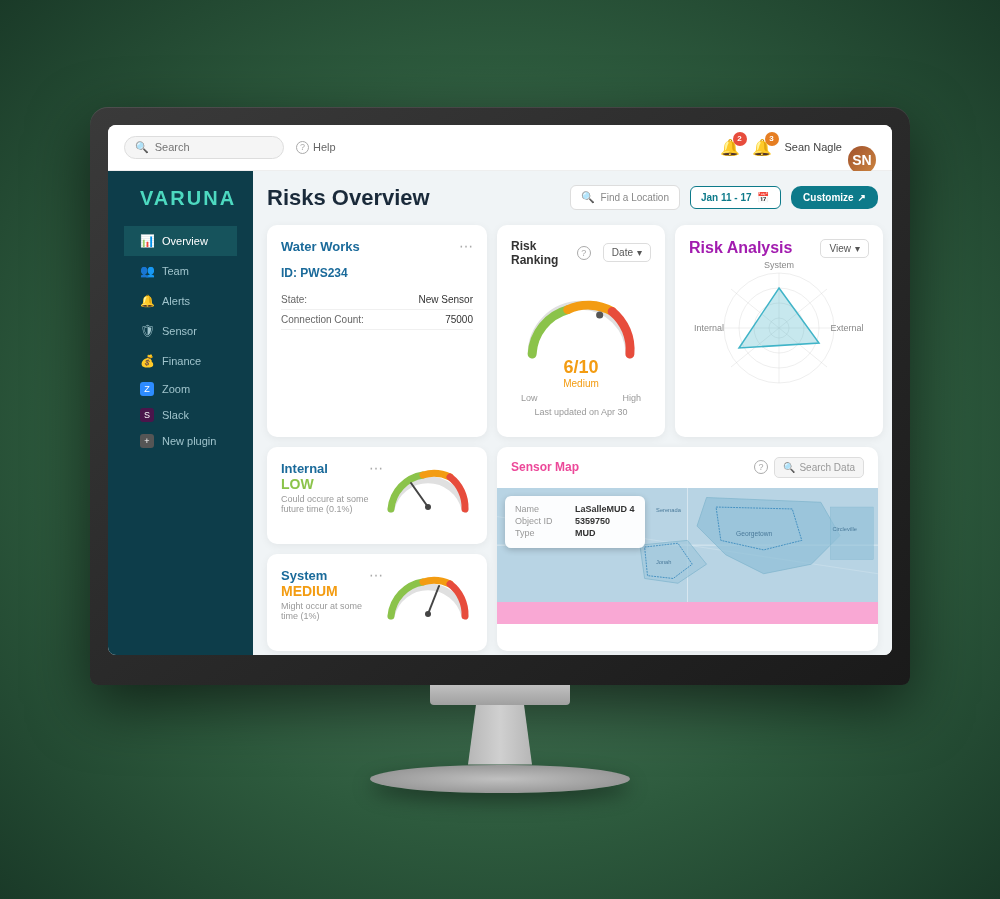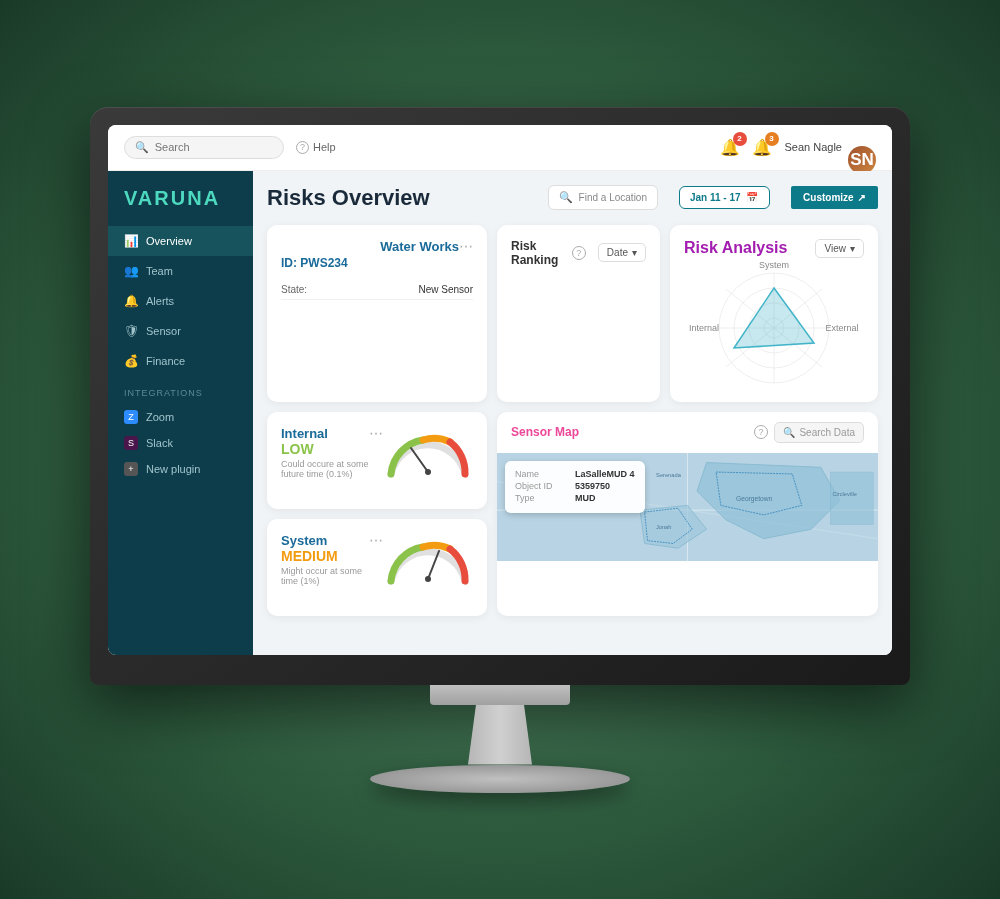--- a/index.html
+++ b/index.html
@@ -144,38 +144,38 @@
 
     .avatar {
       width: 28px;
       height: 28px;
       border-radius: 50%;
       background: linear-gradient(135deg, #a0522d, #cd853f);
       display: flex;
       align-items: center;
       justify-content: center;
       color: white;
-      font-size: 17px;
+      font-size: 14px;
       font-weight: bold;
       margin-top: 25px;
     }
 
     
     .main-layout {
       display: flex;
       flex: 1;
       overflow: hidden;
     }
 
     
     .sidebar {
       width: 145px;
       background: #0d3d4a;
       color: #fff;
-      padding: 16px 0;
+      padding: 16px 16px;
       flex-shrink: 0;
       overflow-y: auto;
     }
 
     .sidebar-logo {
       padding: 0 16px 16px;
       font-size: 20px;
       font-weight: 800;
       color: #4dd9c0;
       letter-spacing: 2px;
@@ -221,21 +221,21 @@
       flex: 1;
       background: #f0f4f6;
       overflow-y: auto;
       padding: 14px;
     }
 
     
     .page-header {
       display: flex;
       align-items: center;
-      gap: 21px;
+      gap: 10px;
       margin-bottom: 14px;
     }
 
     .page-title {
       font-size: 22px;
       font-weight: 700;
       color: #1a2a3a;
       flex: 1;
     }
 
@@ -263,21 +263,21 @@
       font-size: 10px;
       color: #0d7a8a;
       font-weight: 600;
       cursor: pointer;
     }
 
     .customize-btn {
       background: #0d7a8a;
       color: #fff;
       border: none;
-      border-radius: 2px;
+      border-radius: 10px;
       padding: 6px 12px;
       font-size: 10px;
       font-weight: 600;
       cursor: pointer;
       display: flex;
       align-items: center;
       gap: 4px;
     }
 
     
@@ -293,22 +293,21 @@
       border-radius: 10px;
       padding: 14px;
       box-shadow: 0 2px 8px rgba(0,0,0,0.06);
     }
 
     
     .waterworks-card .card-title {
       font-size: 13px;
       font-weight: 700;
       color: #1a6a9a;
-      margin-bottom: 2px;
-      text-align: right;
+      margin-bottom: 12px;
     }
 
     .waterworks-card .card-id {
       font-size: 12px;
       font-weight: 700;
       color: #1a6a9a;
       margin-bottom: 10px;
     }
 
     .card-row {
@@ -503,21 +502,21 @@
       border: 1px solid #ddd;
       border-radius: 5px;
       padding: 4px 8px;
       gap: 4px;
       font-size: 10px;
       color: #999;
     }
 
     .map-area {
       position: relative;
-      height: 108px;
+      height: 136px;
       background: #f9a8d4;
       overflow: hidden;
     }
 
     .map-tooltip {
       position: absolute;
       top: 8px;
       left: 8px;
       background: rgba(255,255,255,0.95);
       border-radius: 6px;
@@ -634,21 +633,20 @@
               </li>
               <li>
                 <span class="nav-icon">🛡</span>
                 <span>Sensor</span>
               </li>
               <li>
                 <span class="nav-icon">💰</span>
                 <span>Finance</span>
               </li>
             </ul>
-            <div class="sidebar-section-label">INTEGRATIONS</div>
             <div class="integration-item">
               <div class="integ-icon" style="background:#2d8cff;color:#fff;">Z</div>
               <span>Zoom</span>
             </div>
             <div class="integration-item">
               <div class="integ-icon" style="background:#4a154b;color:#fff;">S</div>
               <span>Slack</span>
             </div>
             <div class="integration-item">
               <div class="integ-icon" style="background:#555;color:#fff;">+</div>
@@ -677,30 +675,55 @@
             <div class="cards-grid">
 
               <div class="card waterworks-card">
                 <span class="card-menu">⋯</span>
                 <div class="card-title">Water Works</div>
                 <div class="card-id">ID: PWS234</div>
                 <div class="card-row">
                   <span>State:</span>
                   <span>New Sensor</span>
                 </div>
+                <div class="card-row">
+                  <span>Connection Count:</span>
+                  <span>75000</span>
+                </div>
               </div>
 
               <div class="card">
                 <div class="risk-ranking-header">
                   <span class="card-label">Risk Ranking</span>
                   <span class="help-circle">?</span>
                   <div class="dropdown-btn">
                     <span>Date</span>
                     <span>▾</span>
                   </div>
+                </div>
+                <div class="gauge-container">
+                  <svg class="gauge-svg" viewBox="0 0 140 90">
+
+                    <path d="M 15 80 A 55 55 0 0 1 125 80" stroke="#e0e0e0" stroke-width="10" fill="none" stroke-linecap="round"></path>
+
+                    <path d="M 15 80 A 55 55 0 0 1 55 30" stroke="#8bc34a" stroke-width="10" fill="none" stroke-linecap="round"></path>
+
+                    <path d="M 55 30 A 55 55 0 0 1 105 32" stroke="#f39c12" stroke-width="10" fill="none" stroke-linecap="round"></path>
+
+                    <path d="M 105 32 A 55 55 0 0 1 125 80" stroke="#e74c3c" stroke-width="10" fill="none" stroke-linecap="round"></path>
+
+                    <circle cx="91" cy="36" r="4" fill="#555"></circle>
+                  </svg>
+                  <div class="gauge-value">6/10</div>
+                  <div class="gauge-label">Medium</div>
+                  <div class="gauge-range">
+                    <span>Low</span>
+                    <span>High</span>
+                  </div>
+                  <div class="gauge-updated">Last updated on Apr 30</div>
                 </div>
               </div>
 
               <div class="card">
                 <div class="risk-analysis-header">
                   <span class="card-label">Risk Analysis</span>
                   <div class="dropdown-btn">
                     <span>View</span>
                     <span>▾</span>
                   </div>

